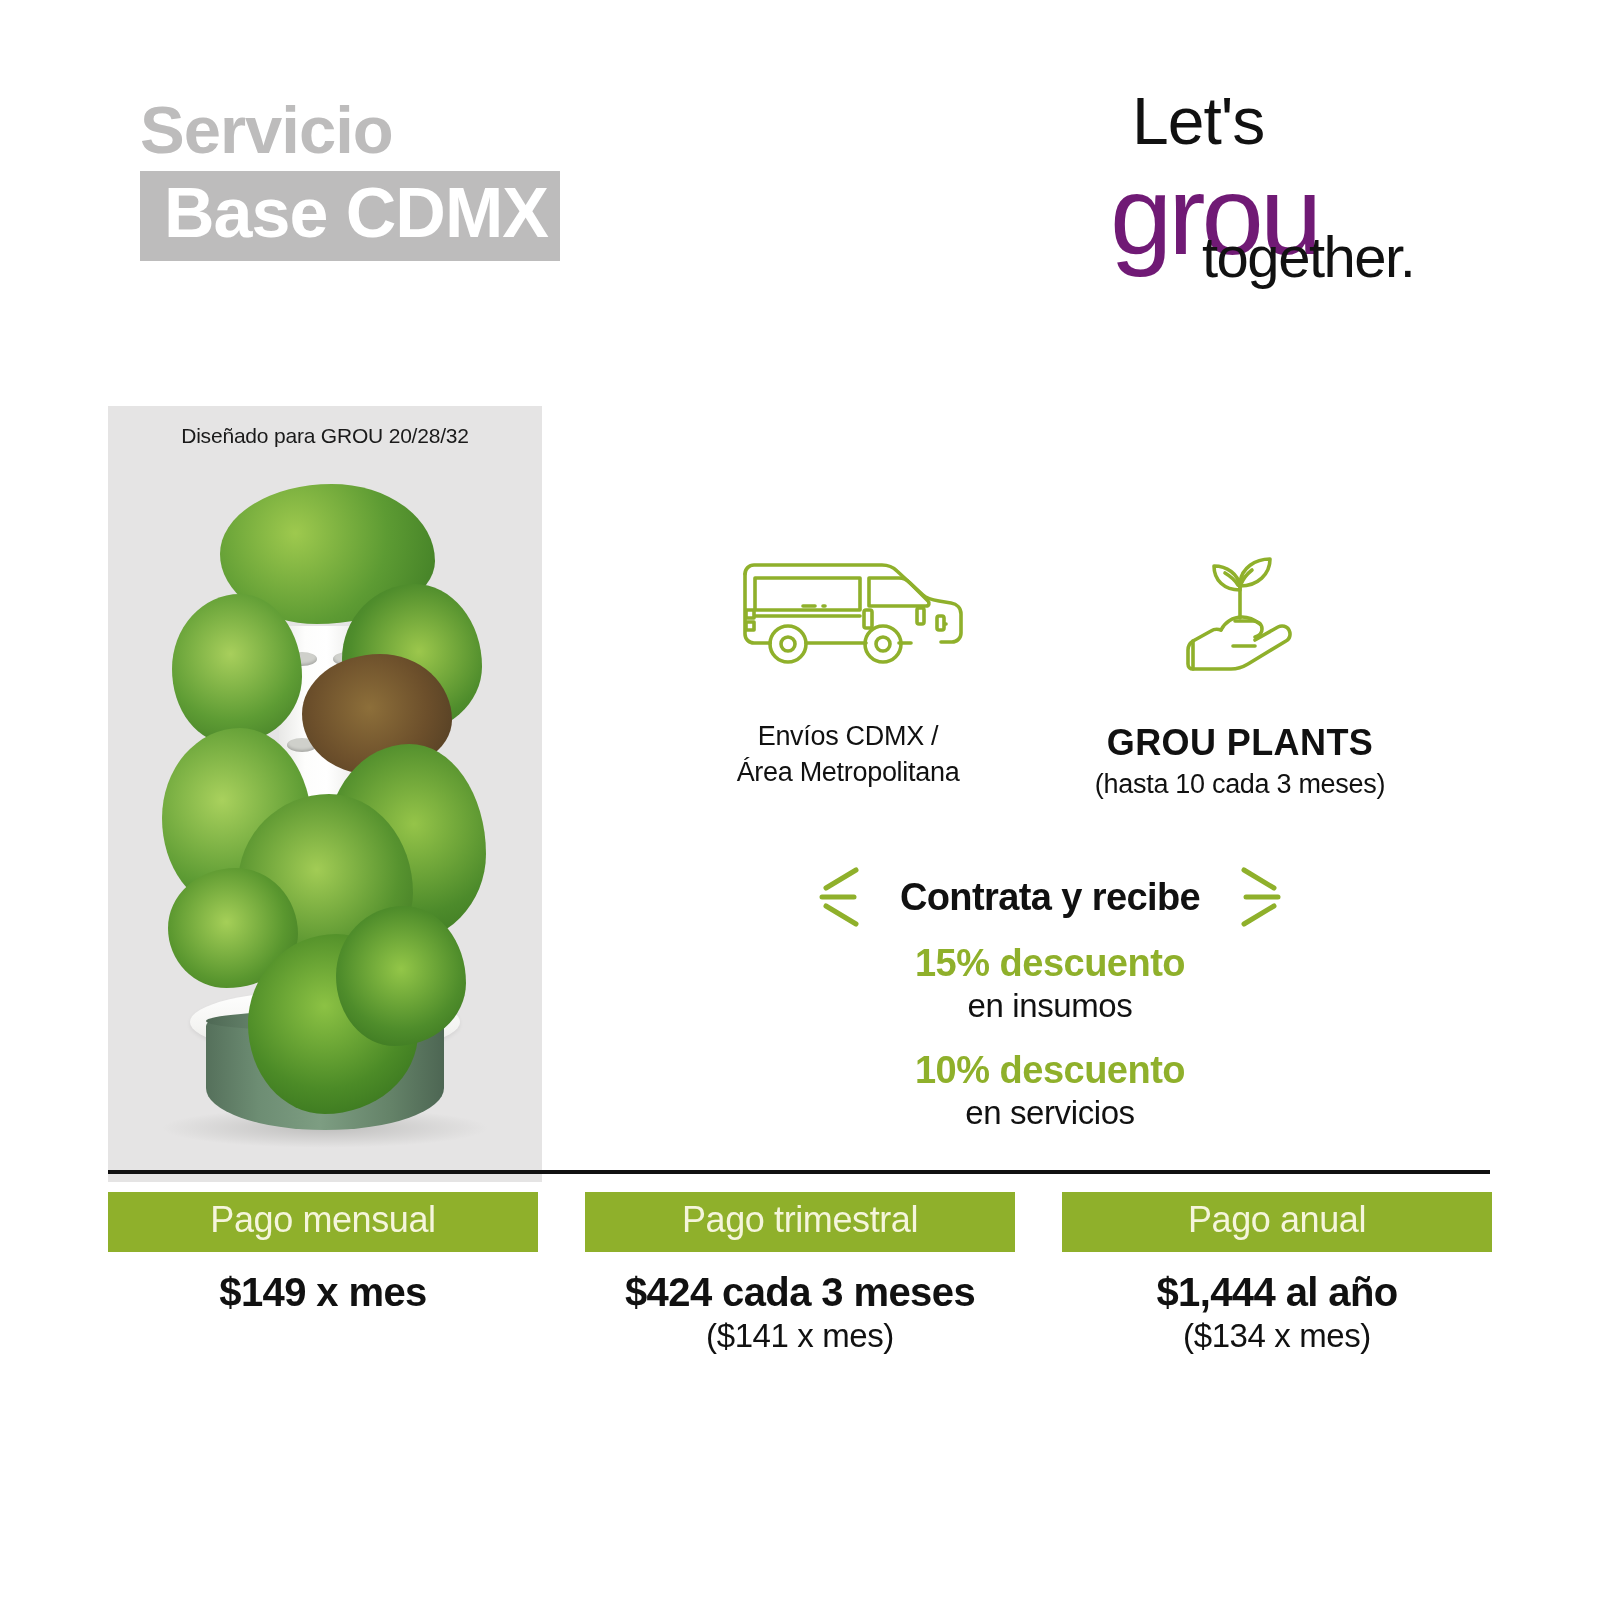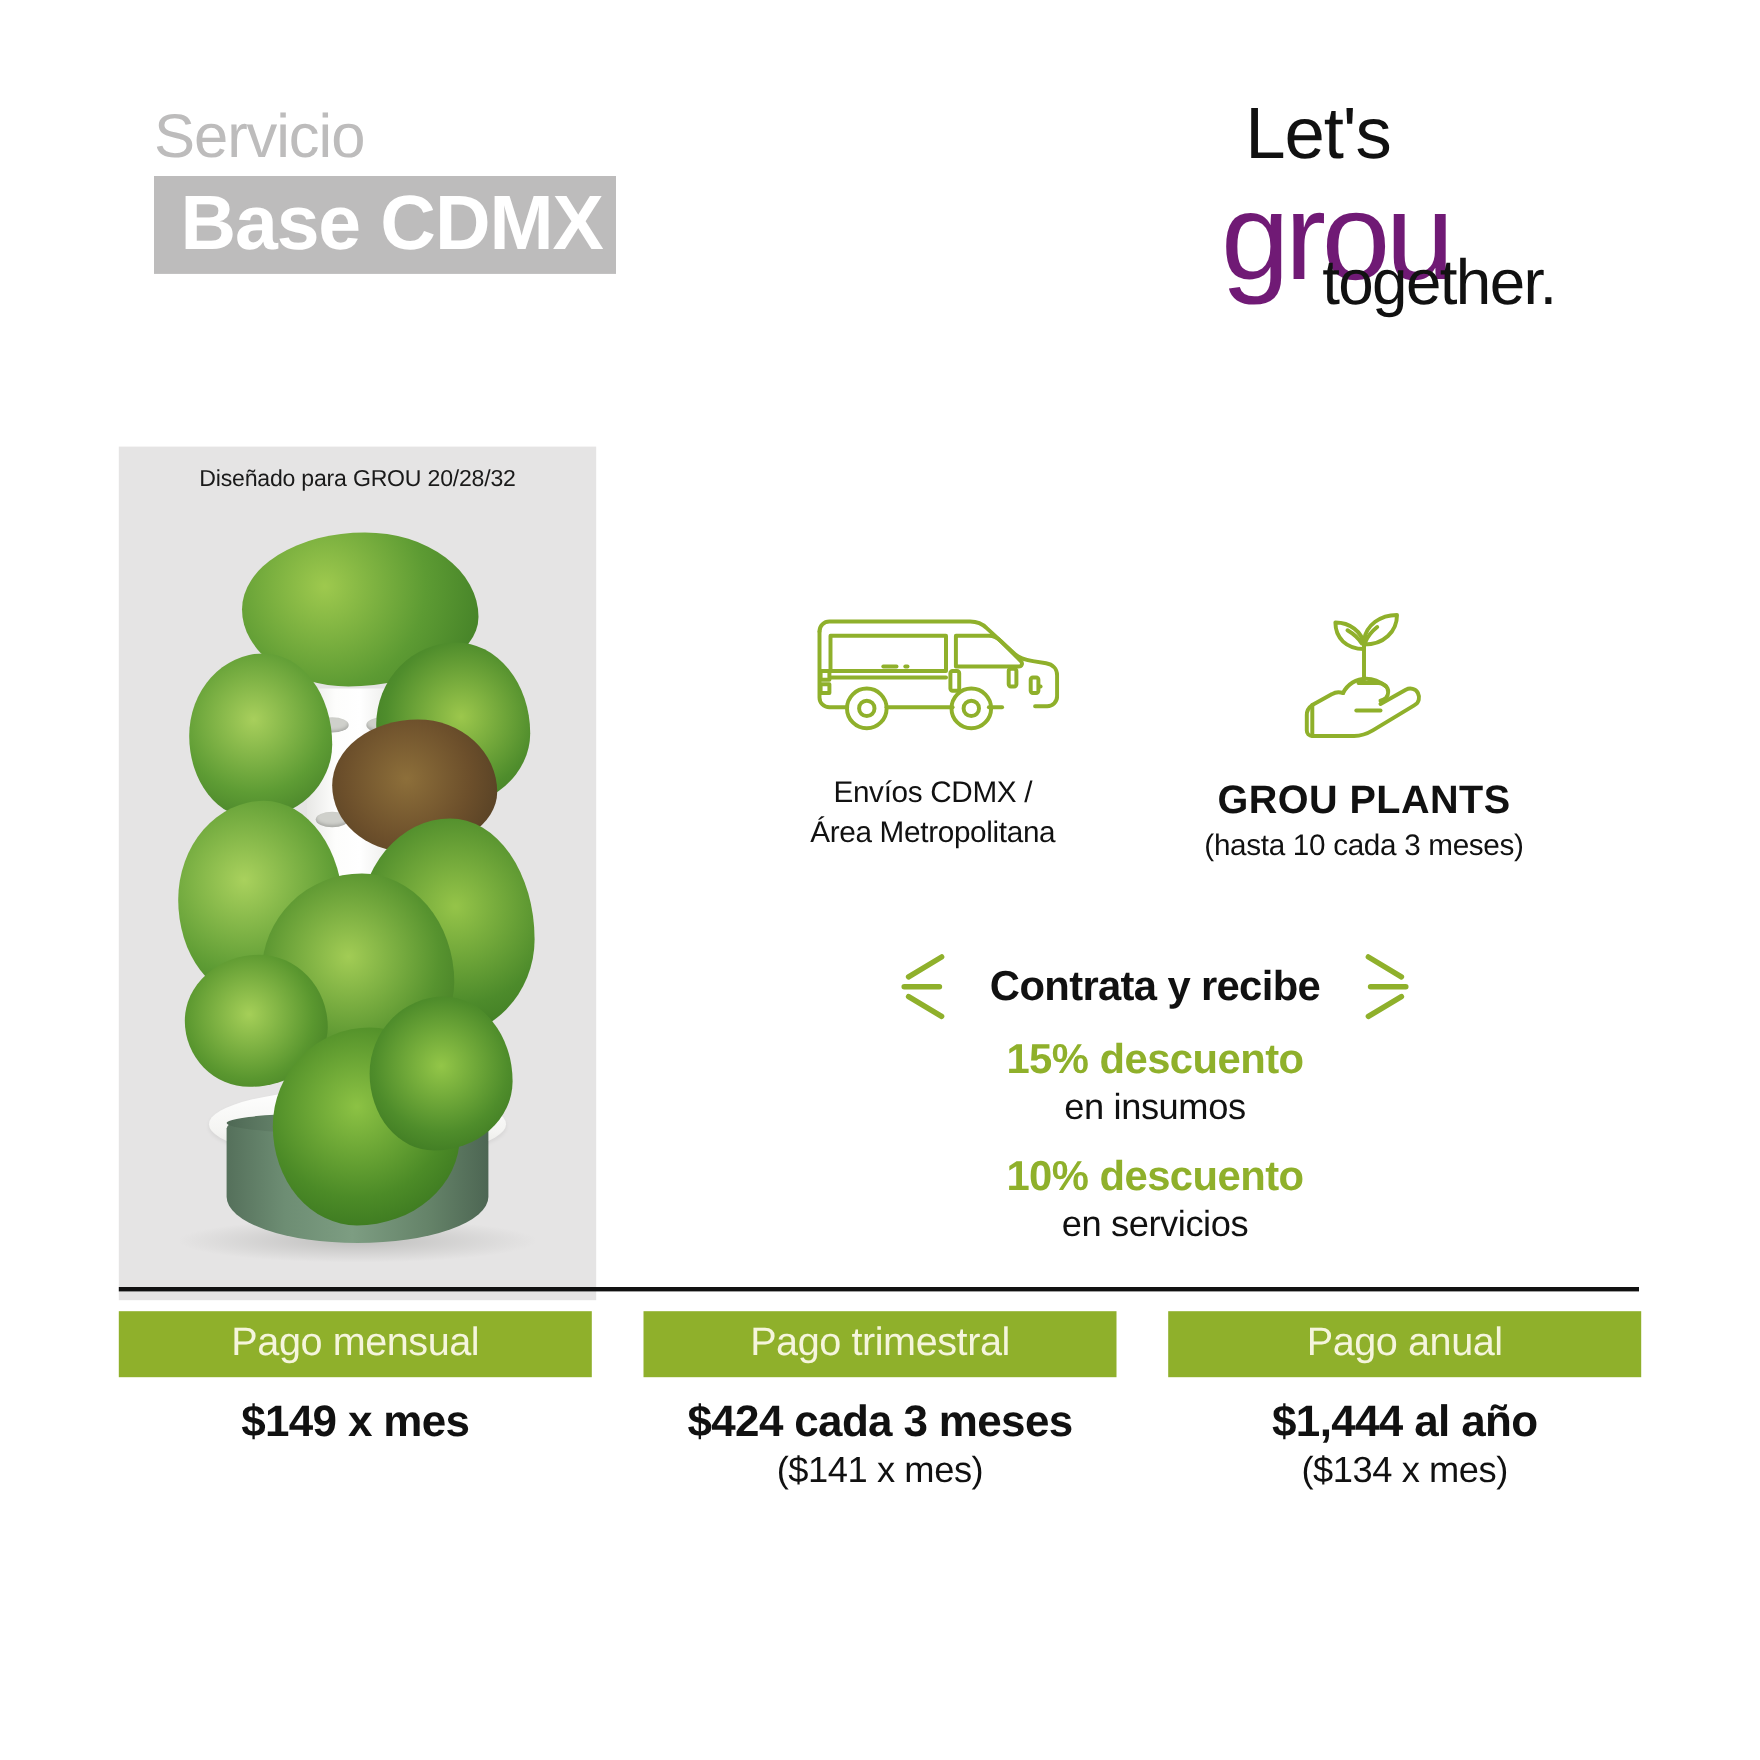--- a/index.html
+++ b/index.html
@@ -7,21 +7,21 @@
     width: 1600px; height: 1600px;
     background: #ffffff;
     font-family: "Liberation Sans", sans-serif;
     overflow: hidden;
   }
   .page { position: relative; width: 1600px; height: 1600px; background:#fff; }
 
   
   .title-block { position:absolute; left:140px; top:95px; }
   .title-line1 {
-    font-size: 56px; font-weight: normal; color:#bdbcbc;
+    font-size: 67px; font-weight: bold; color:#bdbcbc;
     letter-spacing: -1px; line-height: 1.05;
   }
   .title-band {
     display:inline-block; background:#bdbcbc; color:#ffffff;
     font-size: 70px; font-weight: bold; letter-spacing: -1px;
     padding: 6px 12px 10px 24px; margin-top: 6px; line-height:1.05;
   }
 
   .logo { position:absolute; right:150px; top:88px; width:360px; height:200px; }
   .logo-lets {
@@ -84,21 +84,21 @@
   }
   .foliage { position:absolute; border-radius:52% 48% 55% 45% / 50% 55% 45% 50%; }
 
   
   .features { position:absolute; left:640px; top:545px; width:820px; }
   .feature { position:absolute; text-align:center; }
   .feature-van { left:18px; top:0; width:380px; }
   .feature-plants { left:400px; top:0; width:400px; }
   .feature-icon { height:140px; display:flex; align-items:center; justify-content:center; }
   .feature-label {
-    margin-top:18px; font-size:27px; color:#111111; line-height:1.32; letter-spacing:-0.3px;
+    margin-top:34px; font-size:27px; color:#111111; line-height:1.32; letter-spacing:-0.3px;
   }
   .feature-label .strong { font-weight:bold; display:block; font-size:36px; letter-spacing:0.4px;}
 
   
   .discounts { position:absolute; left:700px; top:862px; width:700px; text-align:center; }
   .contrata-row { position:relative; display:flex; align-items:center; justify-content:center; gap:38px;text-align:right; }
   .contrata-text { font-size:38px; font-weight:bold; color:#111111; letter-spacing:-0.6px; }
   .rays { width:46px; height:70px; flex:none; }
   .disc-pct { font-size:38px; font-weight:bold; color:#8fb02b; letter-spacing:-0.5px; margin-top:10px; }
   .disc-sub { font-size:33px; color:#111111; letter-spacing:-0.4px; margin-top:2px; }

